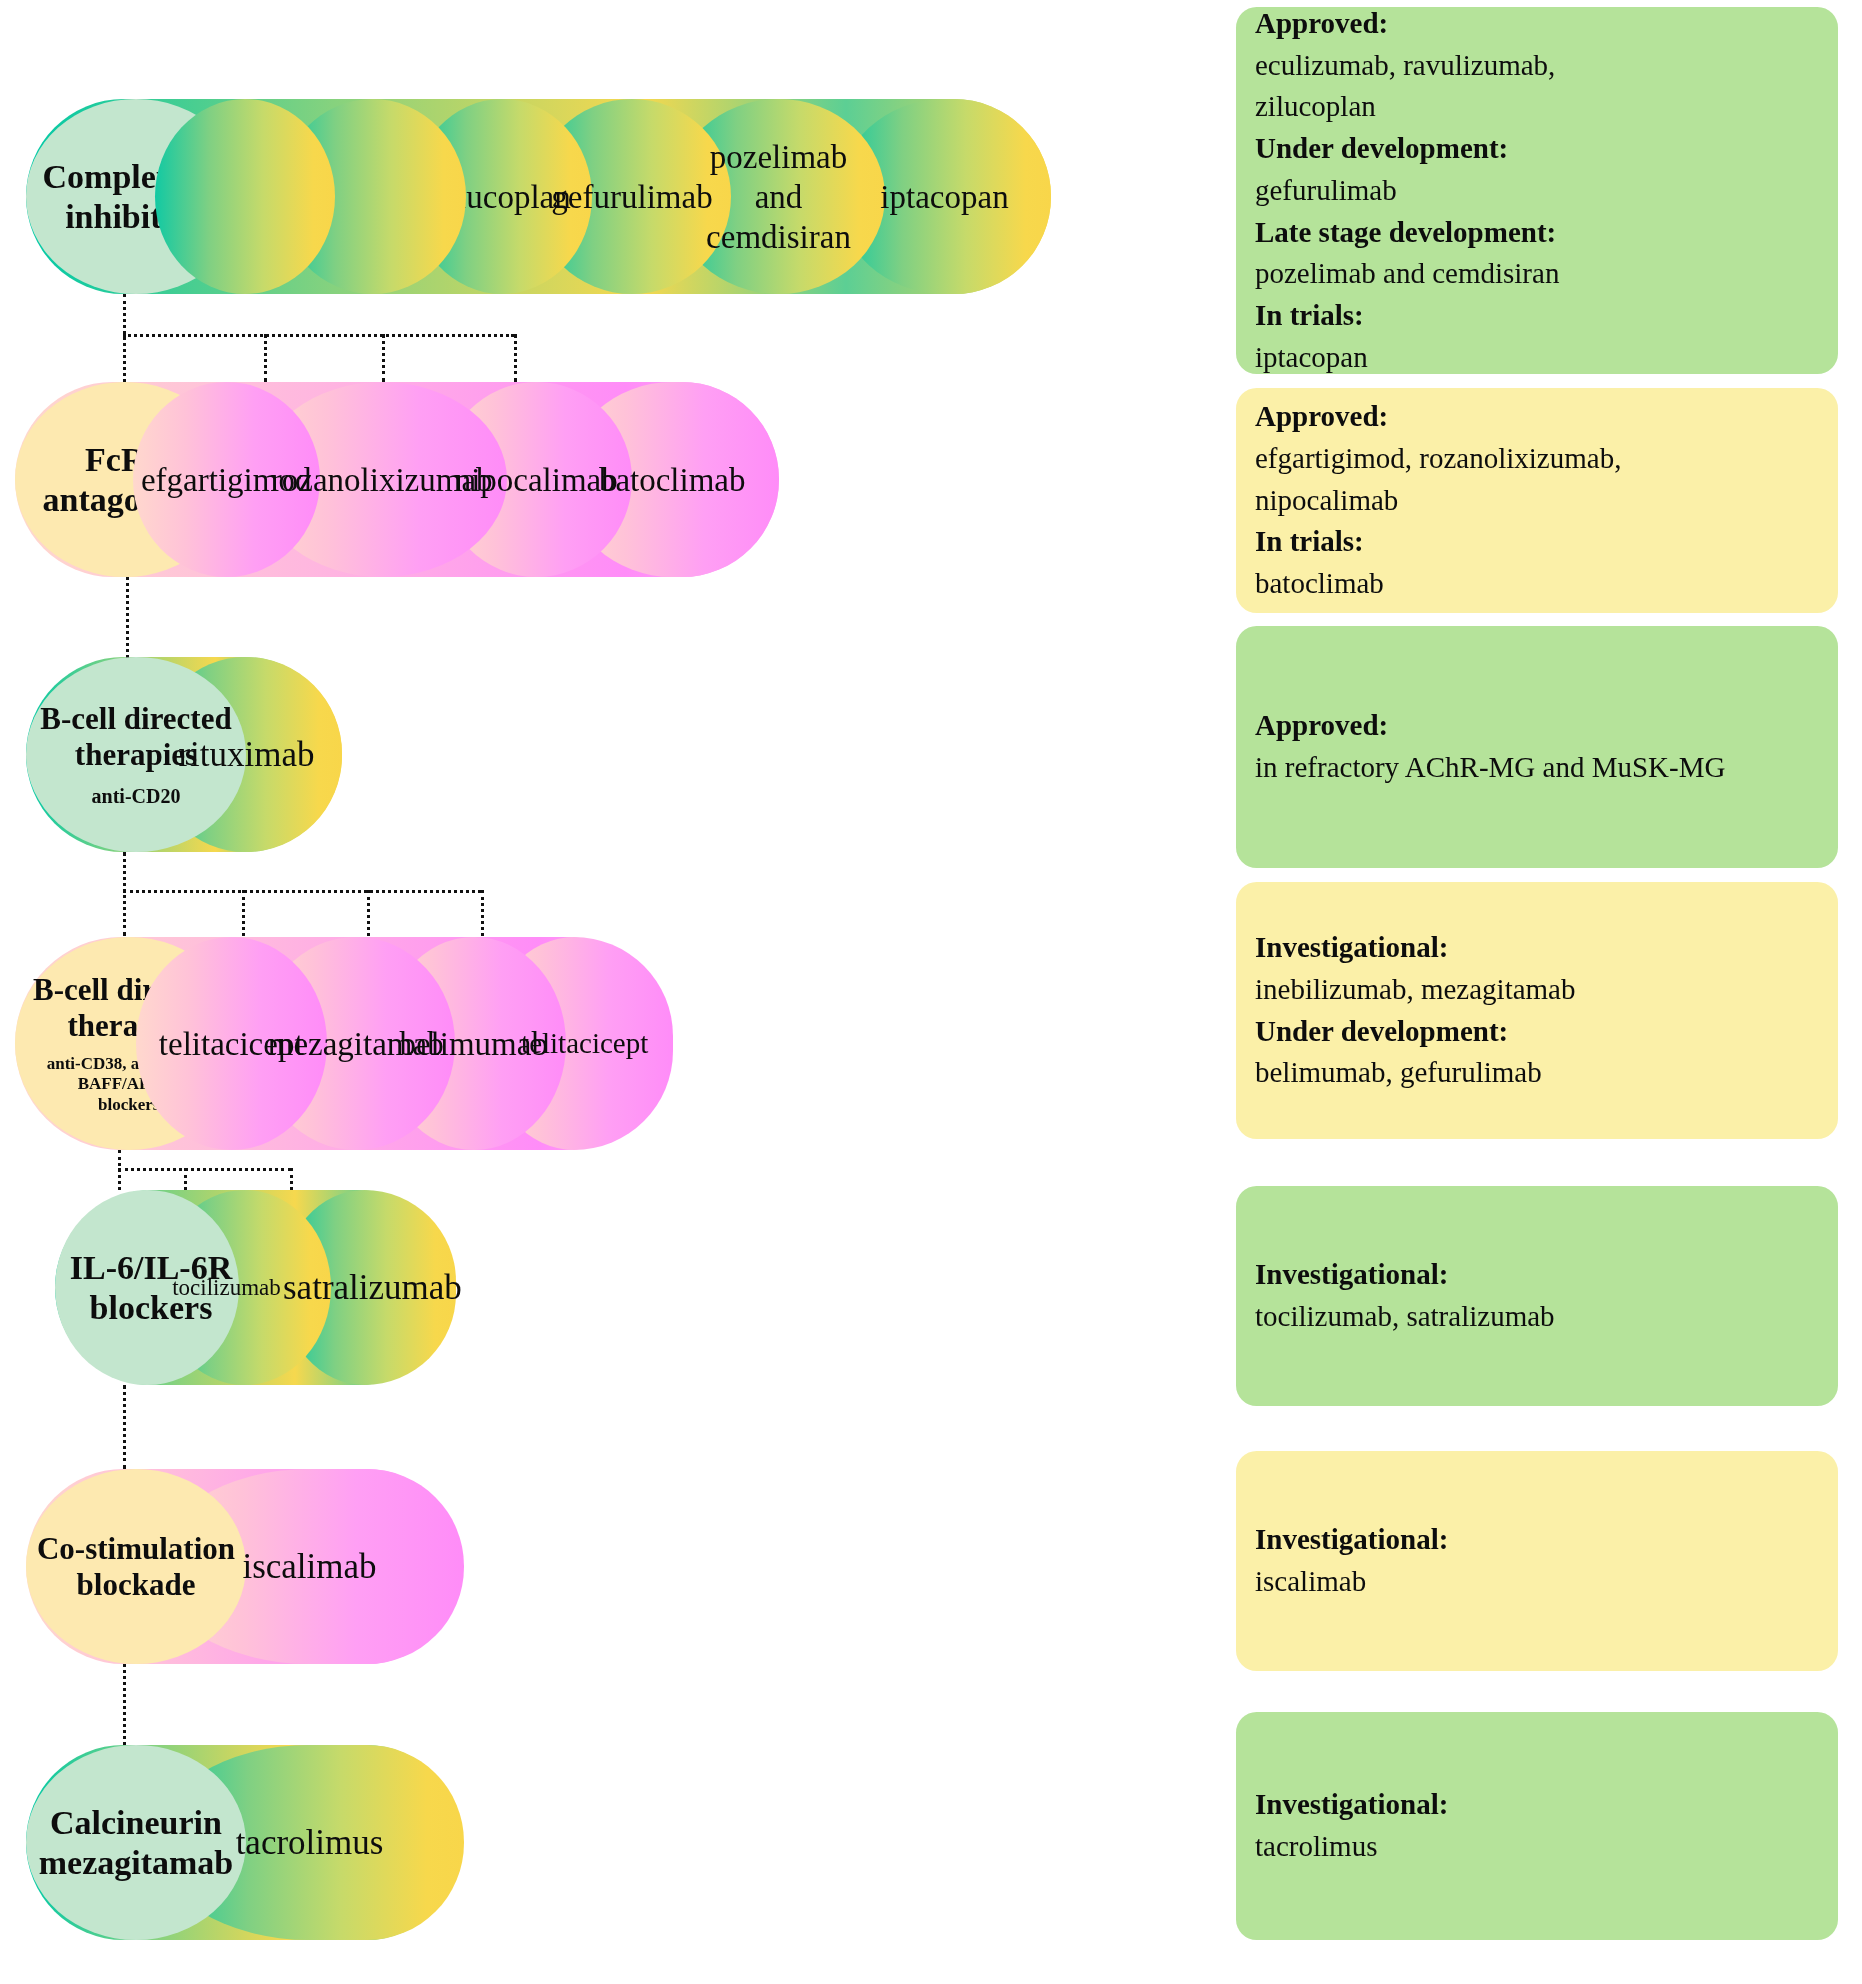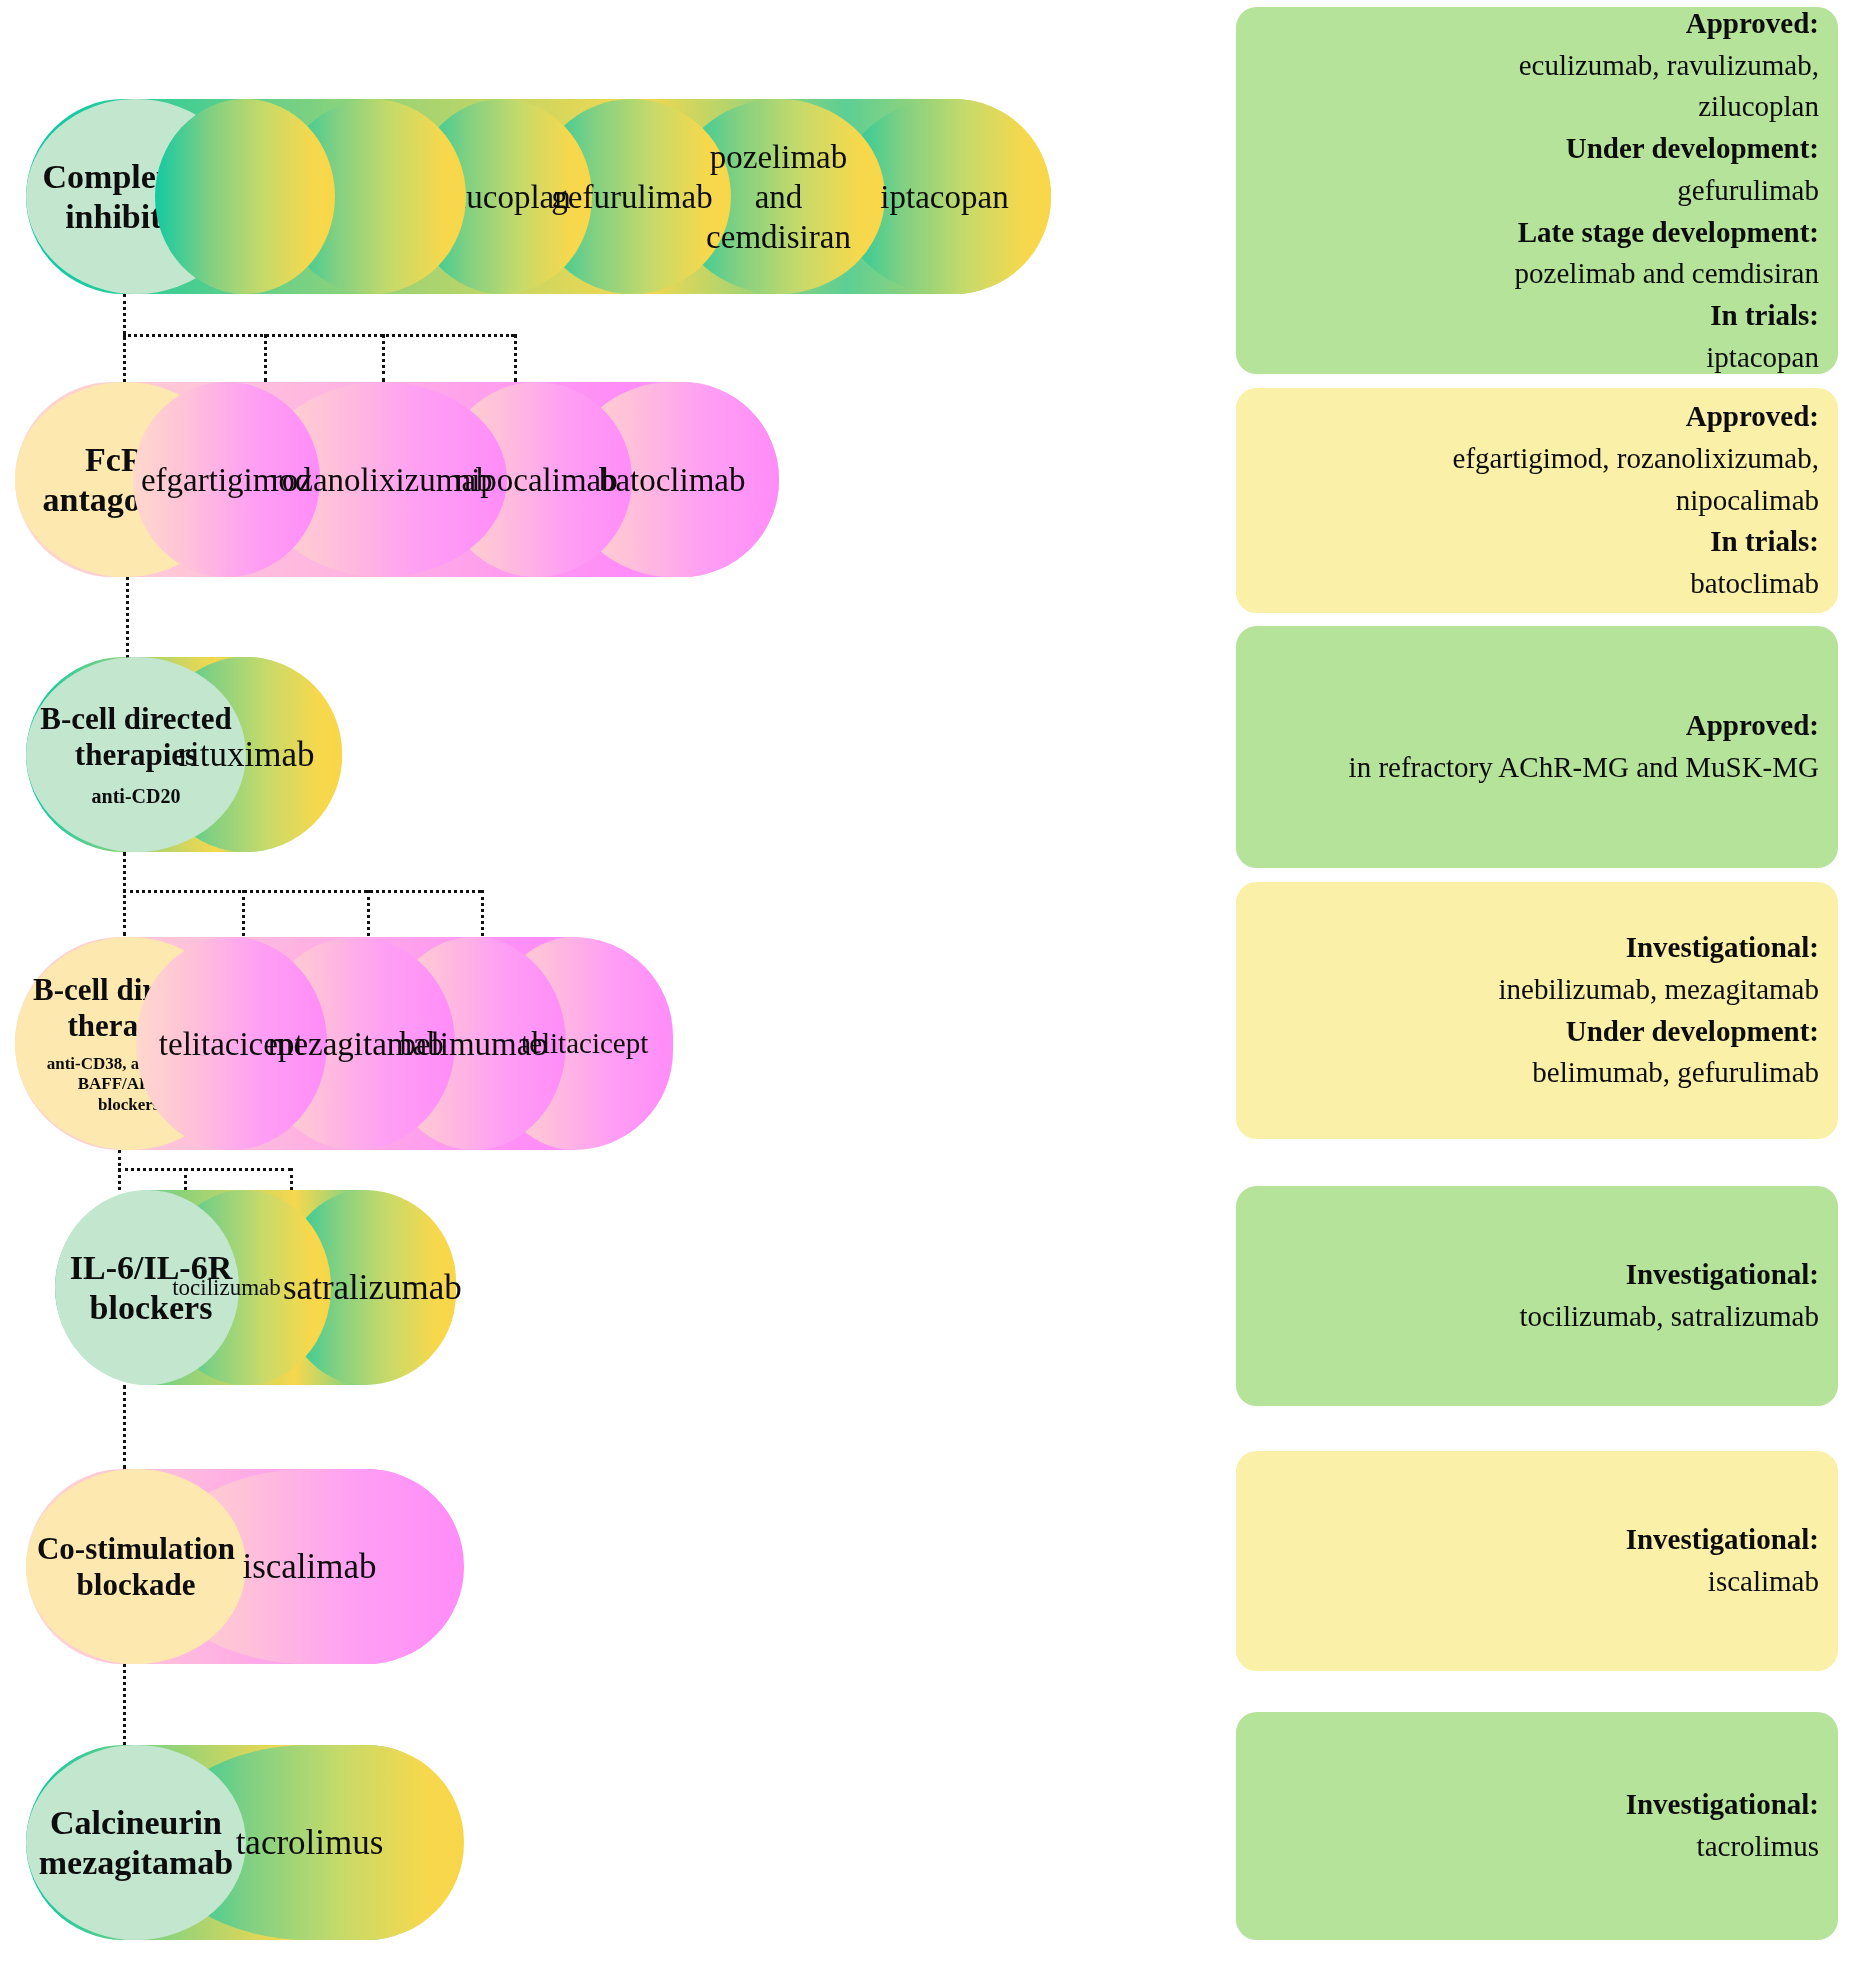--- a/index.html
+++ b/index.html
@@ -41,21 +41,21 @@
   }
 
   
   .conn{position:absolute;z-index:1;}
   .conn .vd{position:absolute;width:0;border-left:3.7px dotted #111;}
   .conn .hd{position:absolute;height:0;border-top:3.7px dotted #111;}
 
   
   .panel{
     position:absolute;border-radius:20.6px;
-    display:flex;flex-direction:column;align-items:flex-end;justify-content:center;
+    display:flex;flex-direction:column;align-items:flex-start;justify-content:center;
     text-align:center;padding:7.3px 19px;box-sizing:border-box;
   }
   .panel.green{background:#b5e39a;}
   .panel.yellow{background:#fbf0a8;}
   .panel .hd-line{font-weight:bold;font-size:29px;line-height:1.44;}
   .panel .bd-line{font-weight:normal;font-size:29px;line-height:1.44;}
 </style>
 </head>
 <body>
 

